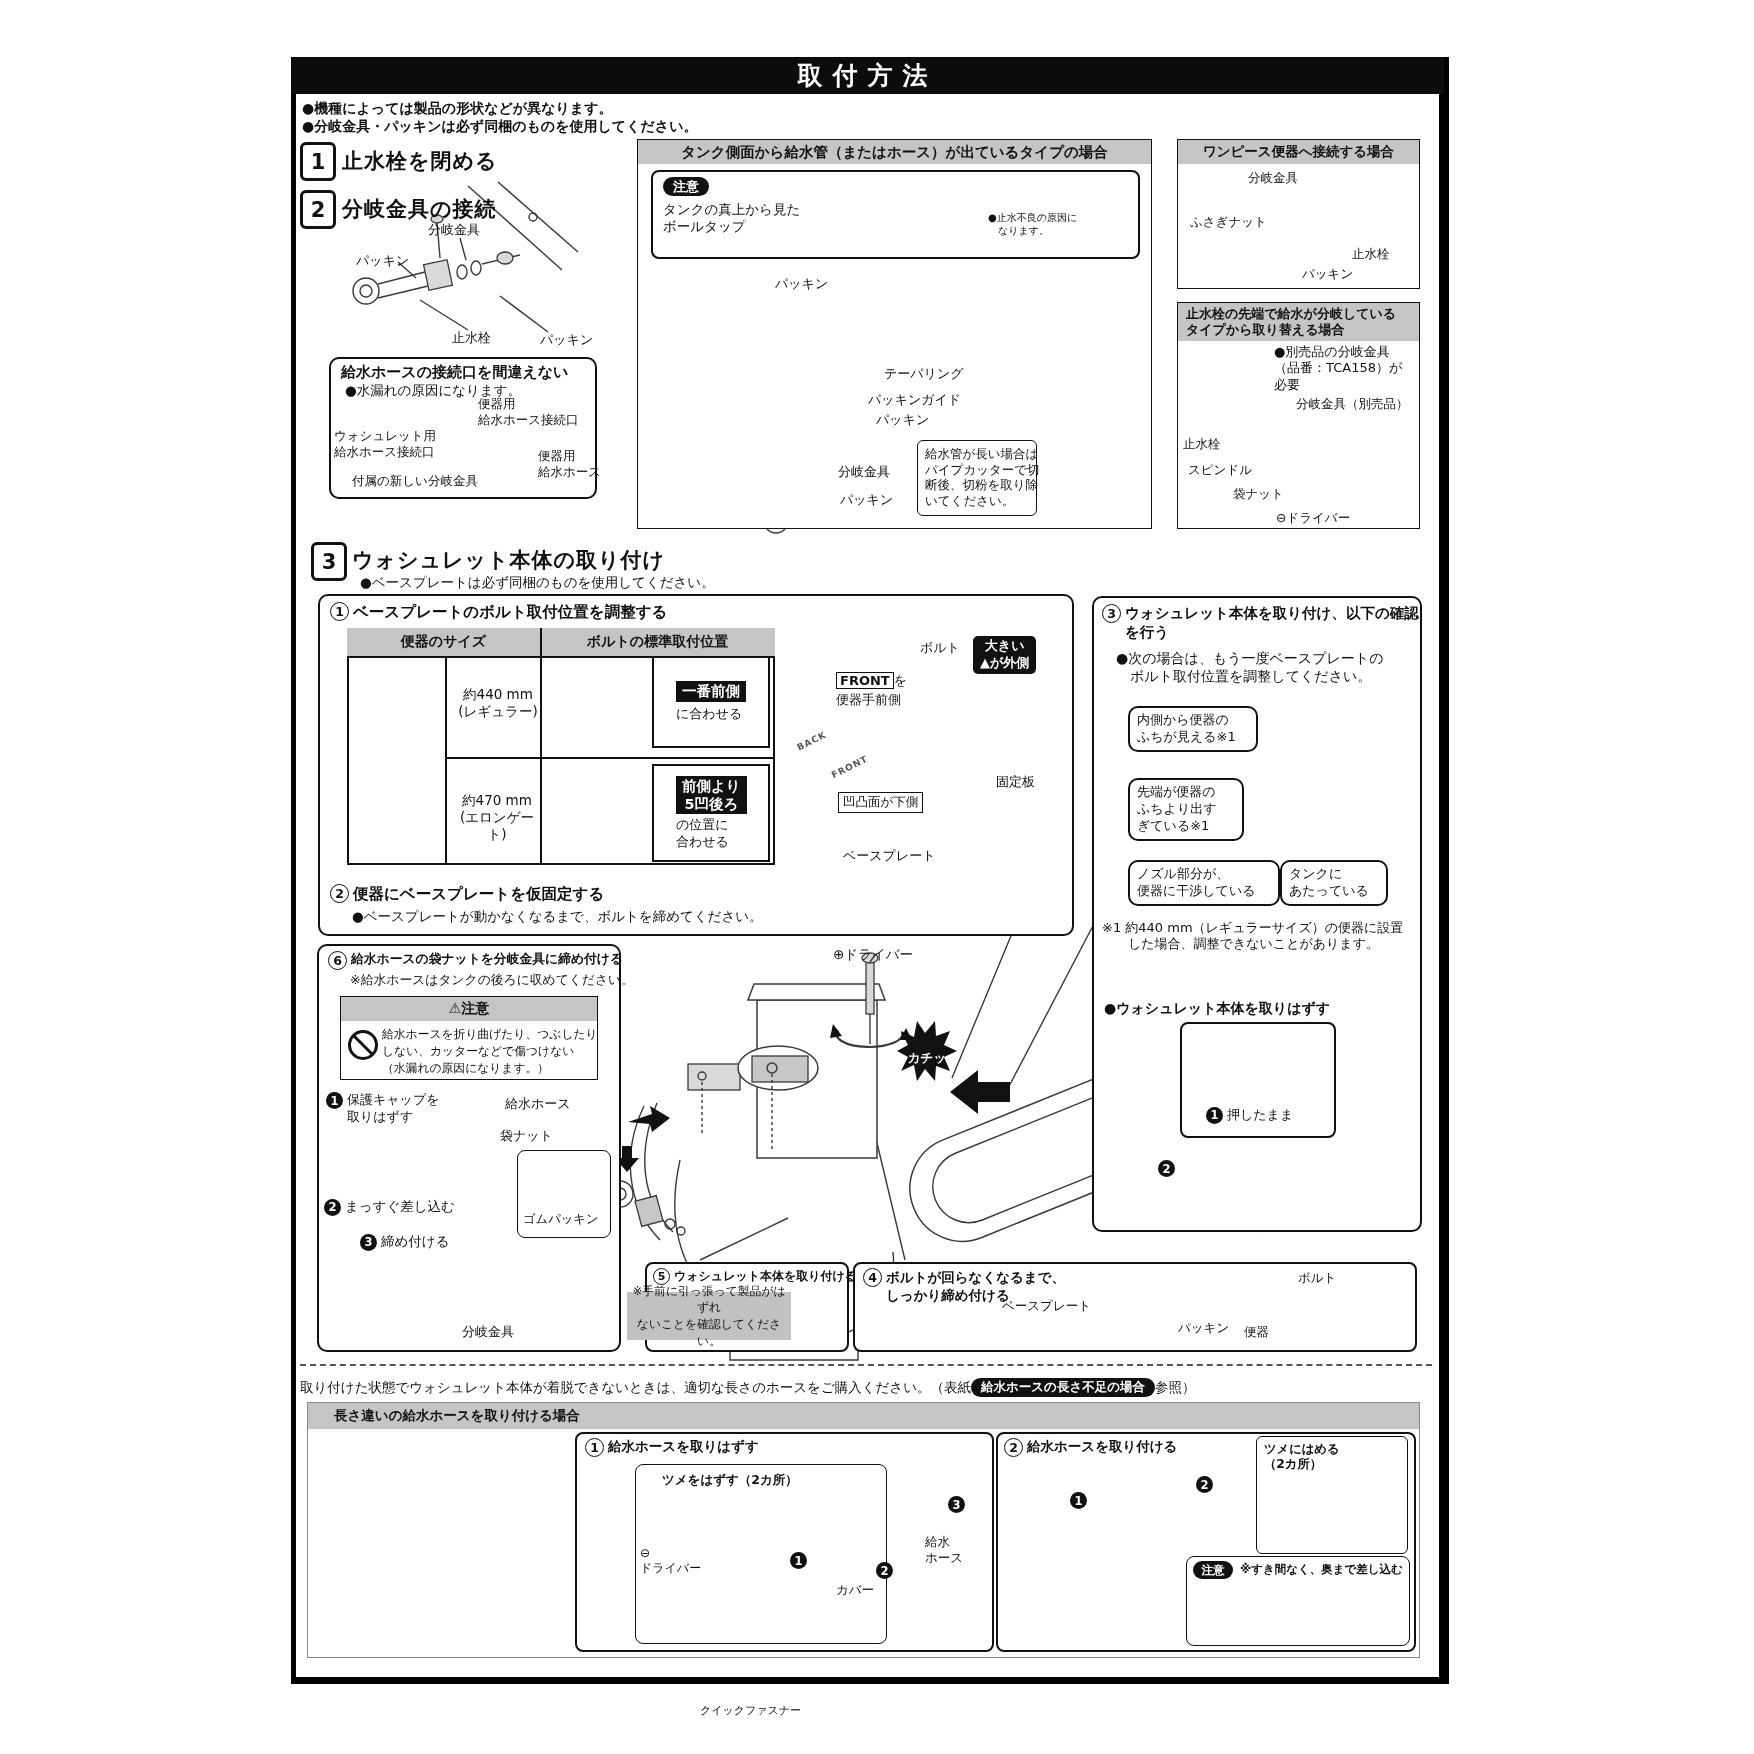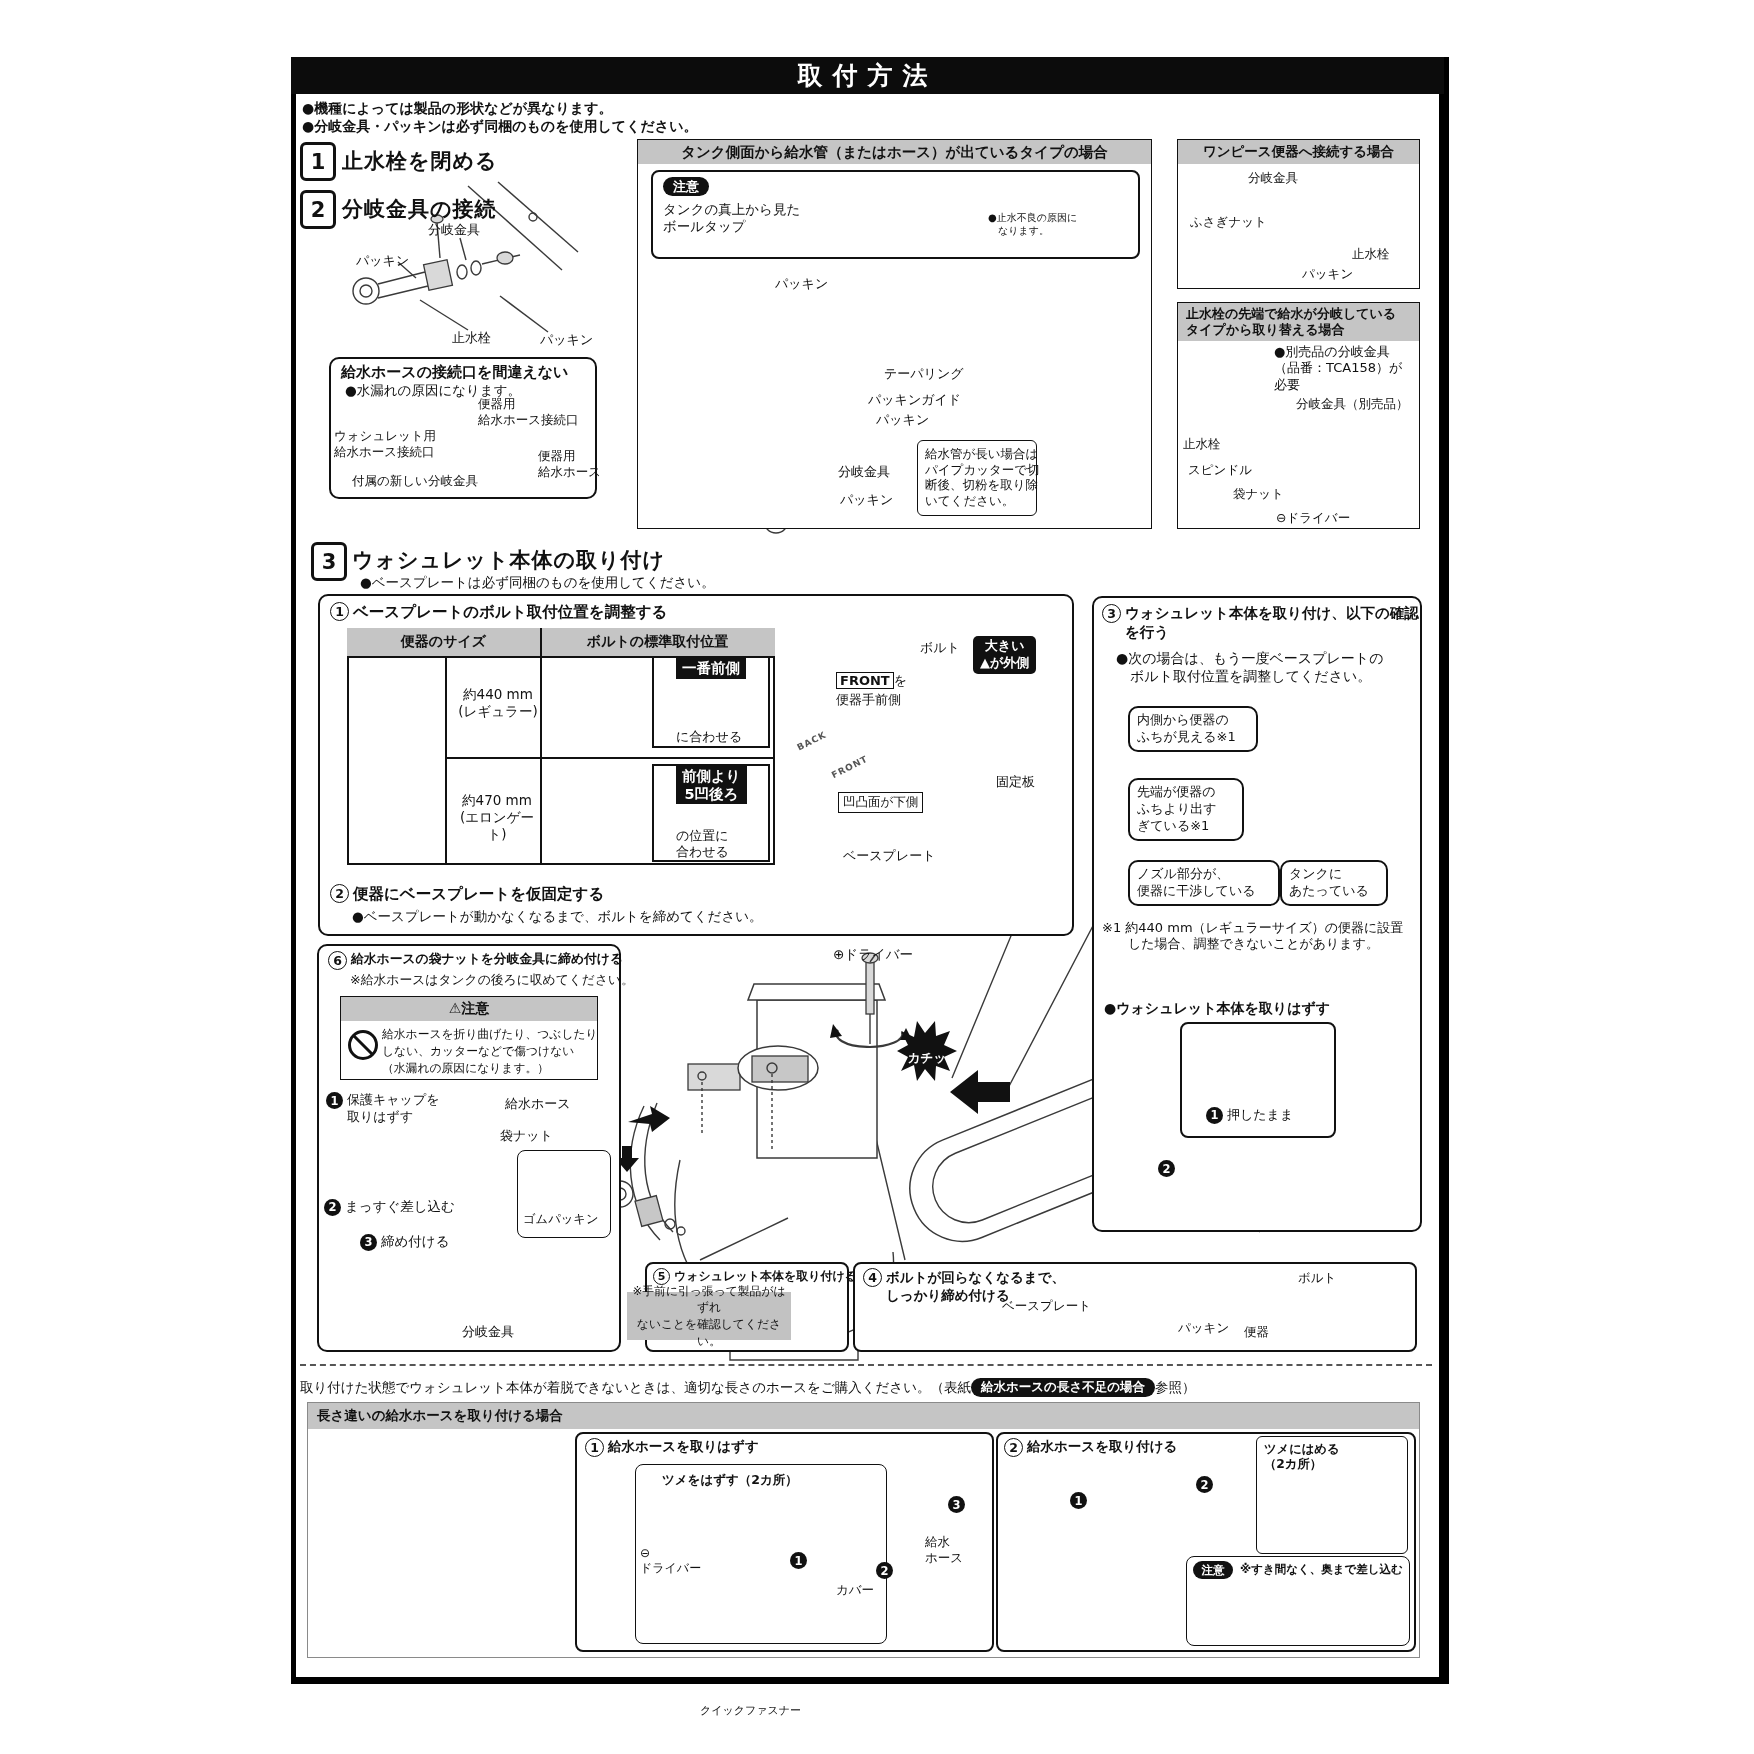--- a/index.html
+++ b/index.html
@@ -27,21 +27,21 @@
   .art .s{stroke:#3a3a3a;stroke-width:1.4;fill:none}
   .art .s2{stroke:#3a3a3a;stroke-width:2.2;fill:none}
   .art .f{fill:#d9d9d9;stroke:#3a3a3a;stroke-width:1.3}
   .art .fg{fill:#c7c7c7;stroke:#3a3a3a;stroke-width:1.3}
   .art .fw{fill:#ffffff;stroke:#3a3a3a;stroke-width:1.5}
   .art .blk{fill:#111;stroke:none}
   .art .gray{stroke:#c9c9c9;fill:none}
   .art .dsh{stroke:#666;stroke-width:2.6;fill:none;stroke-dasharray:7 5}
   .eng{position:absolute;font-size:9px;color:#555;font-weight:bold;transform:rotate(-27deg);letter-spacing:1px}
   .front-box{border:1.5px solid #111;padding:0 3px;font-weight:bold}
-  .inset{position:absolute;border:2px solid #111;background:#fff;display:flex;flex-direction:column;justify-content:space-between;padding-left:22px;box-sizing:border-box}
+  .inset{position:absolute;border:2px solid #111;background:#fff;display:flex;flex-direction:column;justify-content:center;padding-left:22px;box-sizing:border-box}
   .graynote{position:absolute;background:#c2c2c2;display:flex;align-items:center;justify-content:center;text-align:center;white-space:pre-line}
 </style>
 </head>
 <body>
 
 <div class="page">
 
   <svg class="art" width="1754" height="1754" viewBox="0 0 1754 1754">
 
     <g>
@@ -570,21 +570,21 @@
   <div class="lbl" style="left:1244px;top:1324px;font-size:12.5px">便器</div>
 
   <div class="abs" style="left:300px;top:1364px;width:1132px;border-top:2.5px dashed #555"></div>
   <div class="abs" style="left:300px;top:1378px;display:flex;align-items:center;">
     <span style="font-size:13.5px">取り付けた状態でウォシュレット本体が着脱できないときは、適切な長さのホースをご購入ください。（表紙</span>
     <span class="bbadge" style="font-size:12.5px;border-radius:10px;padding:1px 10px">給水ホースの長さ不足の場合</span>
     <span style="font-size:13.5px">参照）</span>
   </div>
 
   <div class="abs" style="left:307px;top:1402px;width:1113px;height:256px;border:1.5px solid #8a8a8a;box-sizing:border-box;background:#fff">
-    <div class="gbar" style="height:26px;font-size:13.5px;justify-content:flex-start;padding-left:9px">長さ違いの給水ホースを取り付ける場合</div>
+    <div class="gbar" style="height:26px;font-size:13.5px;justify-content:flex-start;padding-left:26px">長さ違いの給水ホースを取り付ける場合</div>
   </div>
 
   <div class="rbox" style="left:575px;top:1432px;width:415px;height:216px;border-radius:8px"></div>
   <div class="trow" style="left:585px;top:1438px">
     <span class="cn">1</span>
     <span class="b" style="font-size:13.5px">給水ホースを取りはずす</span>
   </div>
   <div class="rbox" style="left:635px;top:1464px;width:250px;height:178px;border-width:1.5px;border-radius:8px"></div>
   <div class="lbl b" style="left:662px;top:1472px;font-size:12.5px">ツメをはずす（2カ所）</div>
   <div class="lbl" style="left:640px;top:1546px;font-size:12px">⊖

